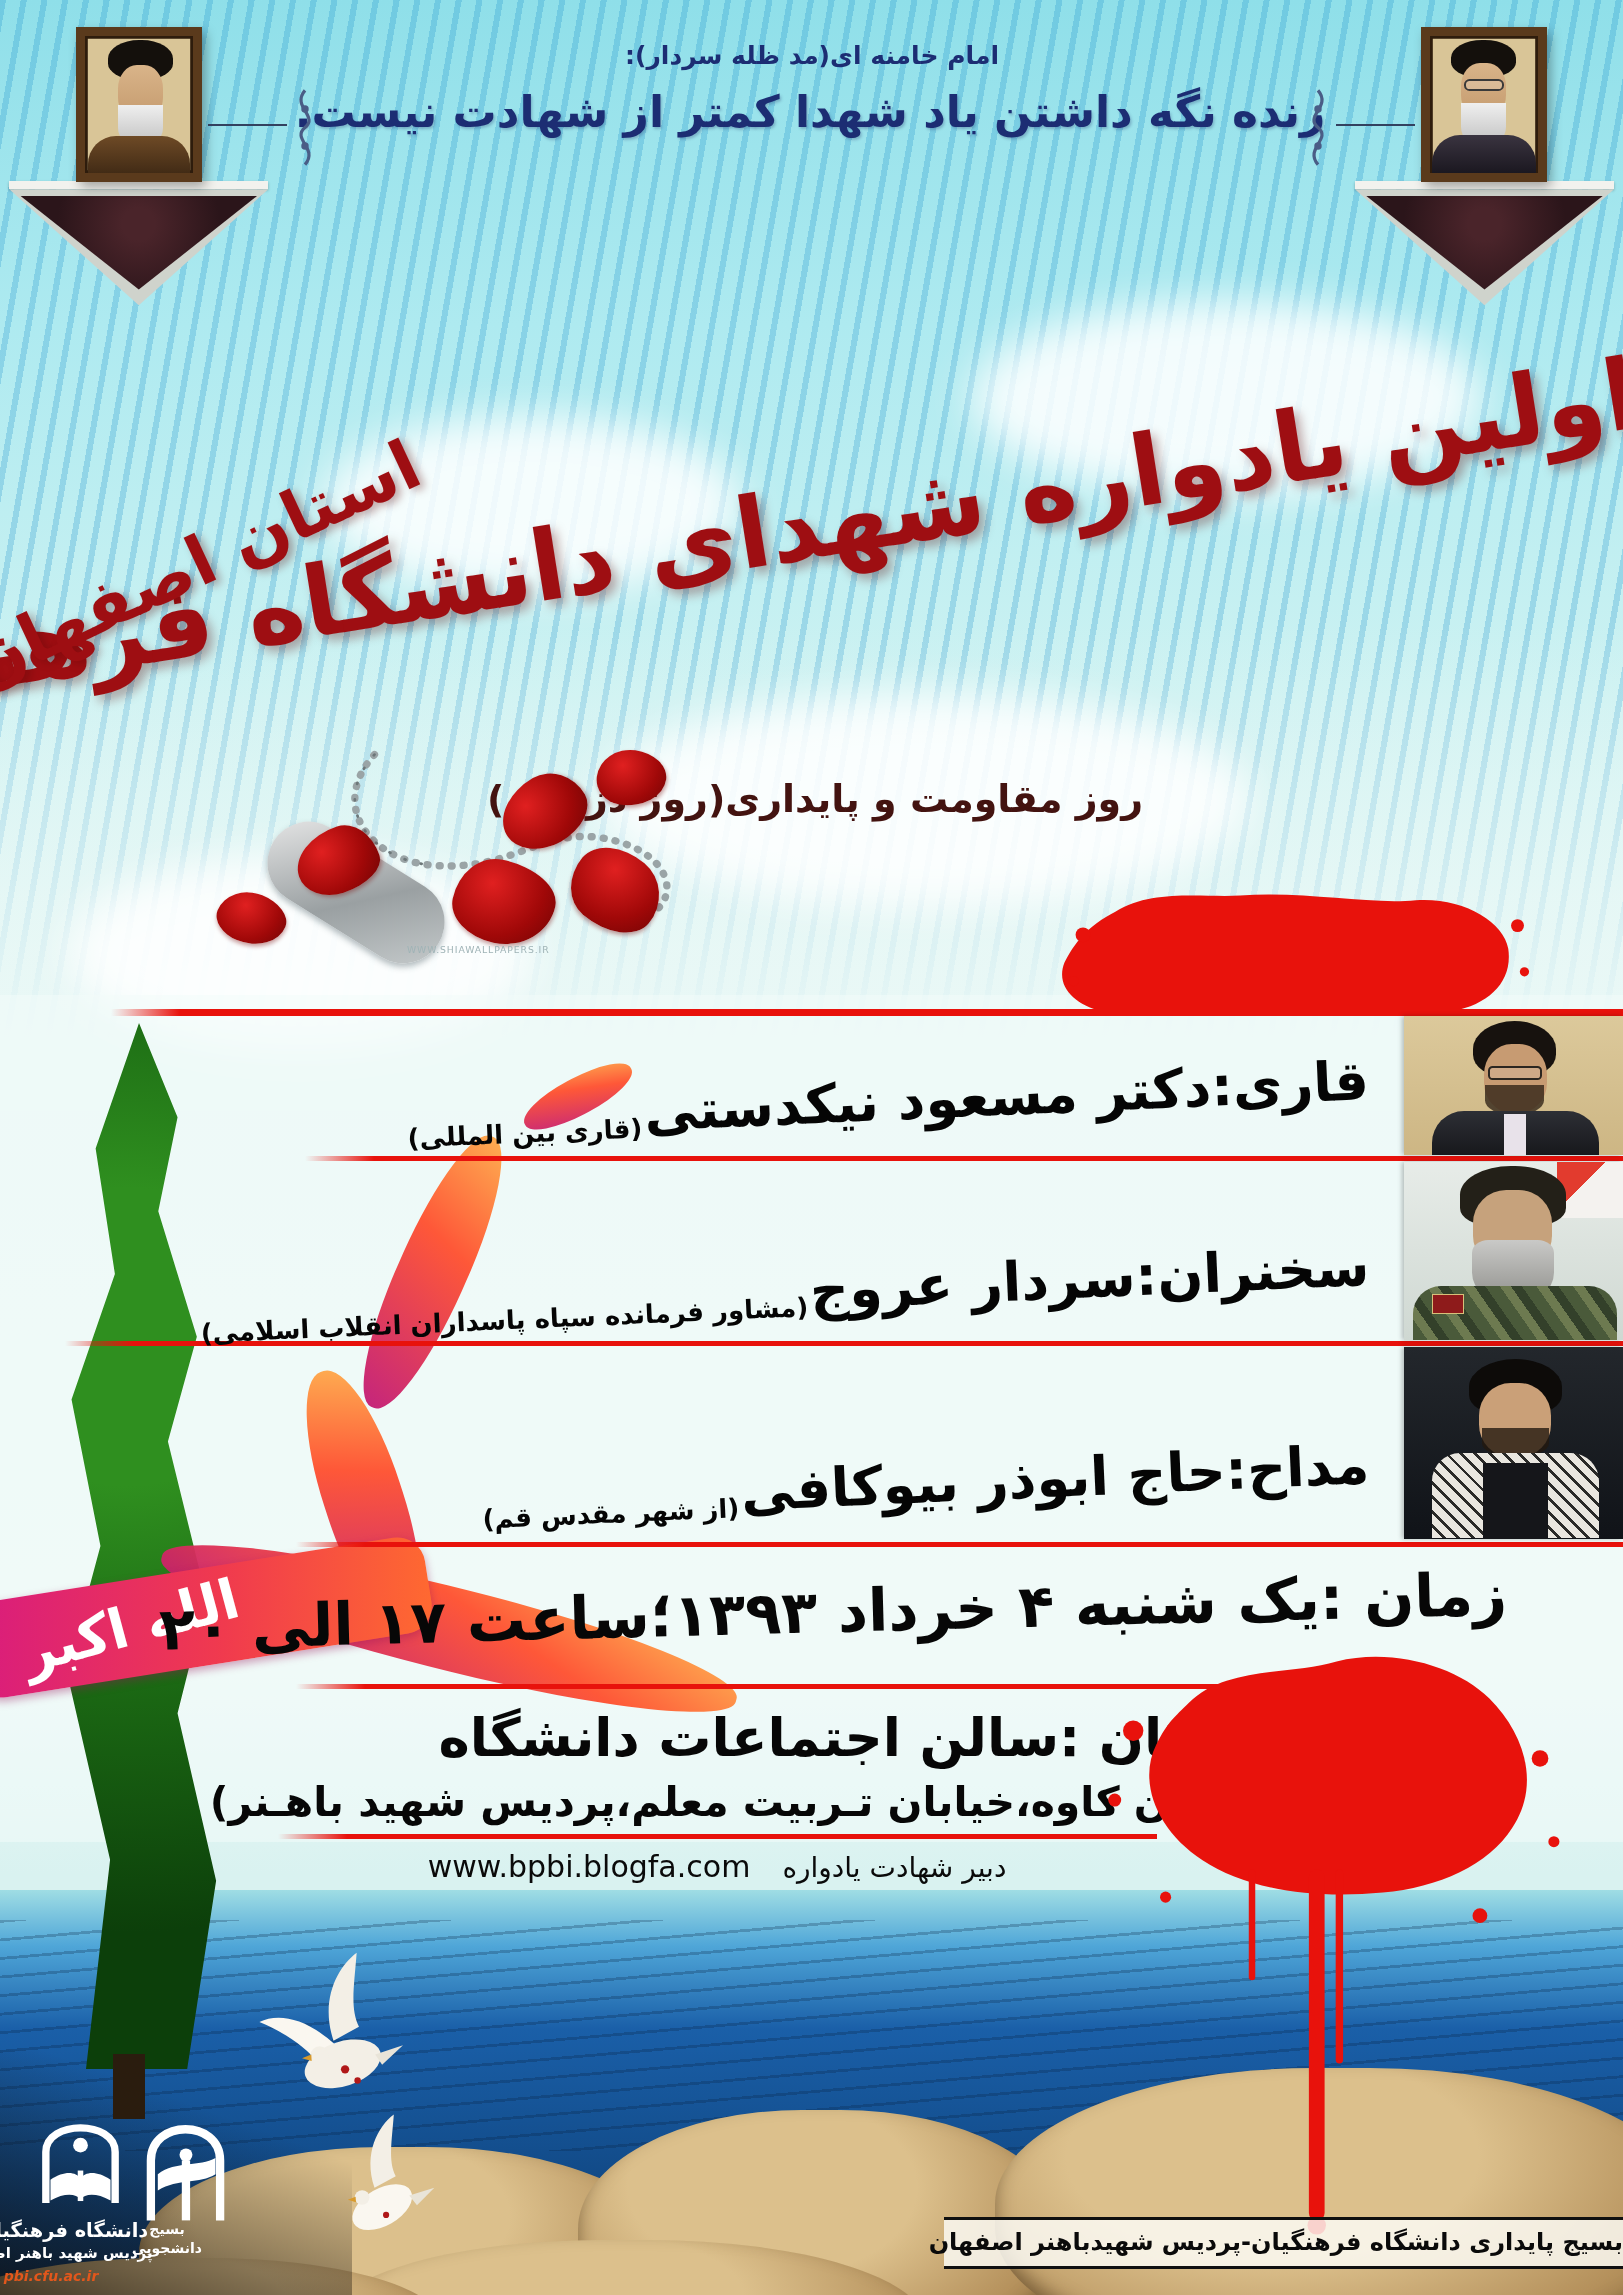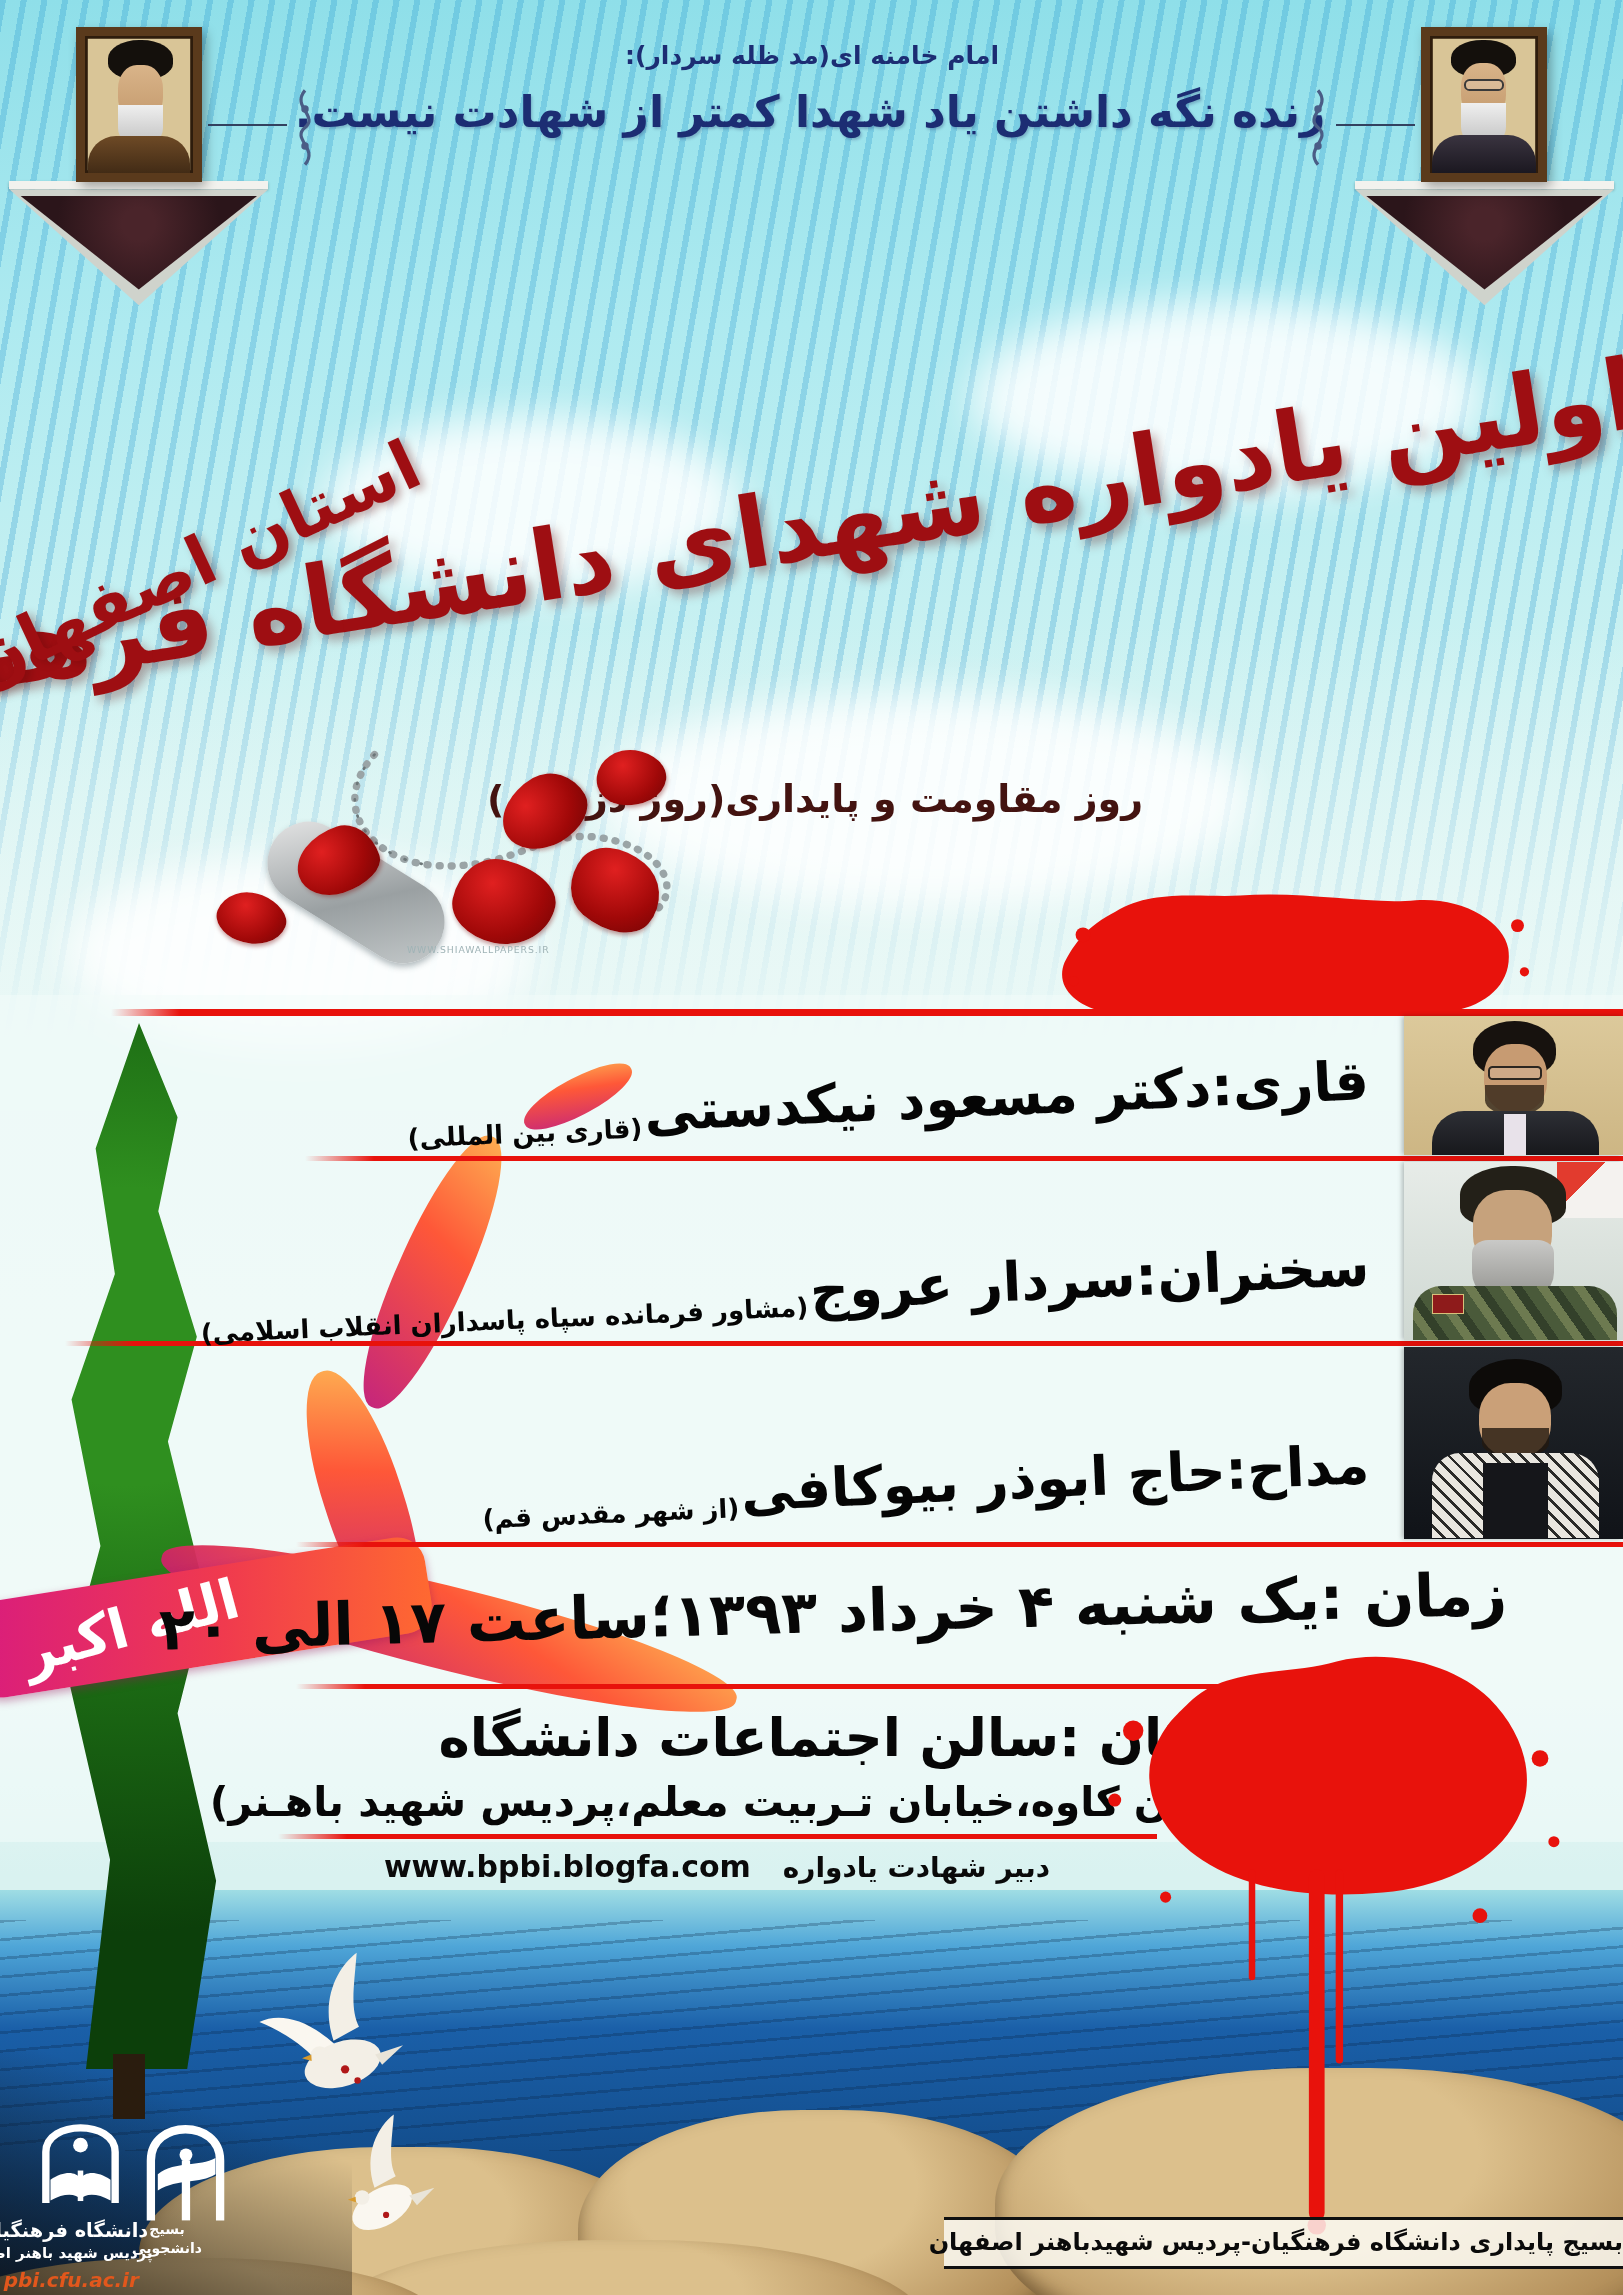--- a/index.html
+++ b/index.html
@@ -40,36 +40,36 @@
     box-shadow:1.9px 2.8px 6.5px rgba(40,60,70,.35);transform:rotate(32deg);}
   .petal{background:radial-gradient(circle at 35% 30%,#e02020,#a00808 60%,#6e0404);
     box-shadow:1.4px 2.3px 4.6px rgba(120,10,10,.4);}
   .redline{height:5.1px;background:linear-gradient(90deg,rgba(232,18,12,0) 0,#e8120c 69px,#e8120c 100%);}
   
   .speaker-line{direction:rtl;white-space:nowrap;color:#050505;font-weight:bold;transform:rotate(-2.5deg);transform-origin:right center;}
   .speaker-big{font-size:54px;}
   .speaker-small{font-size:26px;display:inline-block;transform:translateY(6.5px);}
   .photo{overflow:hidden;box-shadow:-1.9px 0 4.6px rgba(0,0,0,.25);}
   .schedule{direction:rtl;white-space:nowrap;color:#070707;font-weight:bold;text-align:center;}
-  .websiterow{font-weight:bold;color:#0a0a0a;white-space:nowrap;}
+  .websiterow{font-weight:normal;color:#0a0a0a;white-space:nowrap;}
   
   .tree{background:radial-gradient(circle at 45% 30%,#2f8f1f 0 20%,#1c6b14 45%,#0c3f0a 80%);
     clip-path:polygon(50% 0,66% 9%,58% 18%,74% 30%,62% 40%,78% 55%,66% 66%,82% 82%,70% 100%,28% 100%,38% 80%,20% 62%,34% 50%,22% 36%,40% 24%,32% 12%);}
   .ribbon-band{background:linear-gradient(100deg,#d81b7f,#f03a4e 55%,#ff6a30);border-radius:28px;
     box-shadow:0 3.7px 8.3px rgba(150,20,90,.4);}
   .ribbon-text{color:#fff;font-size:55px;font-weight:bold;direction:rtl;white-space:nowrap;transform:rotate(-6deg);}
   .tail{border-radius:48%;background:linear-gradient(20deg,#c01878,#ff4f2e 60%,#ffb04a);opacity:.95;}
   .ocean{background:linear-gradient(180deg,#9fdde4 0,#4fa6d8 56px,#1a5fa8 139px,#0b3a6e 100%);}
   .oceantex{background:repeating-linear-gradient(175deg,rgba(6,30,60,.25) 0 2.8px,rgba(255,255,255,0) 2.8px 18.5px);}
   .bag{background:radial-gradient(ellipse at 40% 30%,#dcc08c 0 35%,#b5915c 70%,#7c5f35);border-radius:46%;
     box-shadow:inset 0 -10.2px 18.5px rgba(60,40,15,.5);}
   .footerbar{background:rgba(252,252,248,.82);border-top:3.2px solid #101010;border-bottom:3.2px solid #101010;}
   .footertext{direction:rtl;color:#0a0a0a;font-weight:bold;font-size:24px;white-space:nowrap;text-align:center;}
   .logotext{color:#fff;direction:rtl;text-align:center;white-space:nowrap;}
-  .cornerurl{color:#e2571c;font-weight:bold;font-style:italic;font-size:20px;}
+  .cornerurl{color:#e2571c;font-weight:bold;font-style:italic;font-size:14px;}
   .darkcorner{background:linear-gradient(20deg,rgba(15,10,5,.75),rgba(15,10,5,0) 70%);}
 </style>
 </head>
 <body>
 
 <div class="poster">
 
   <div class="abs stripes"></div>
   <div class="abs stripefade"></div>
   <div class="abs cloud" style="left:324px;top:416px;width:416px;height:176px;"></div>

